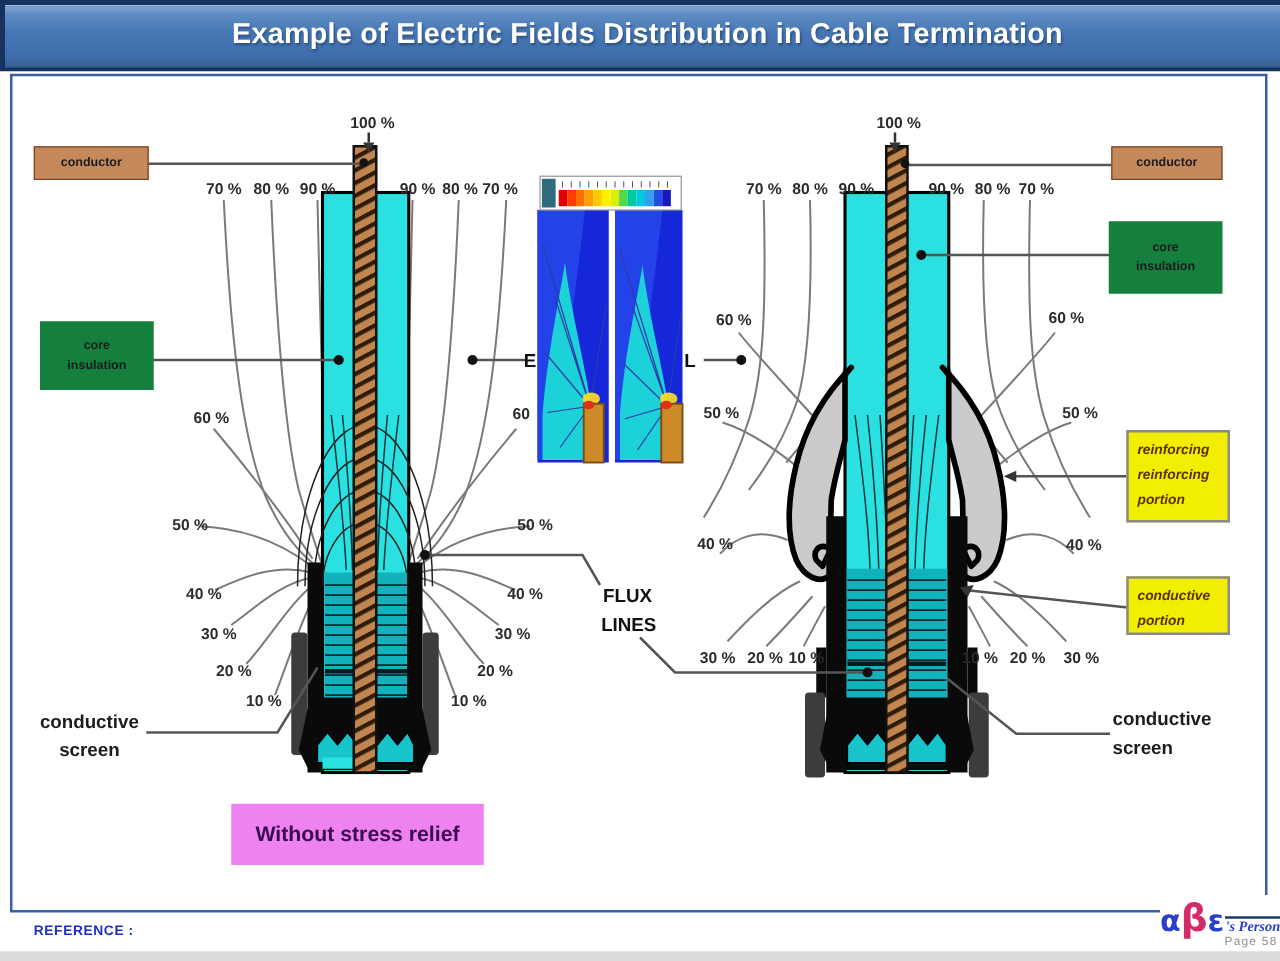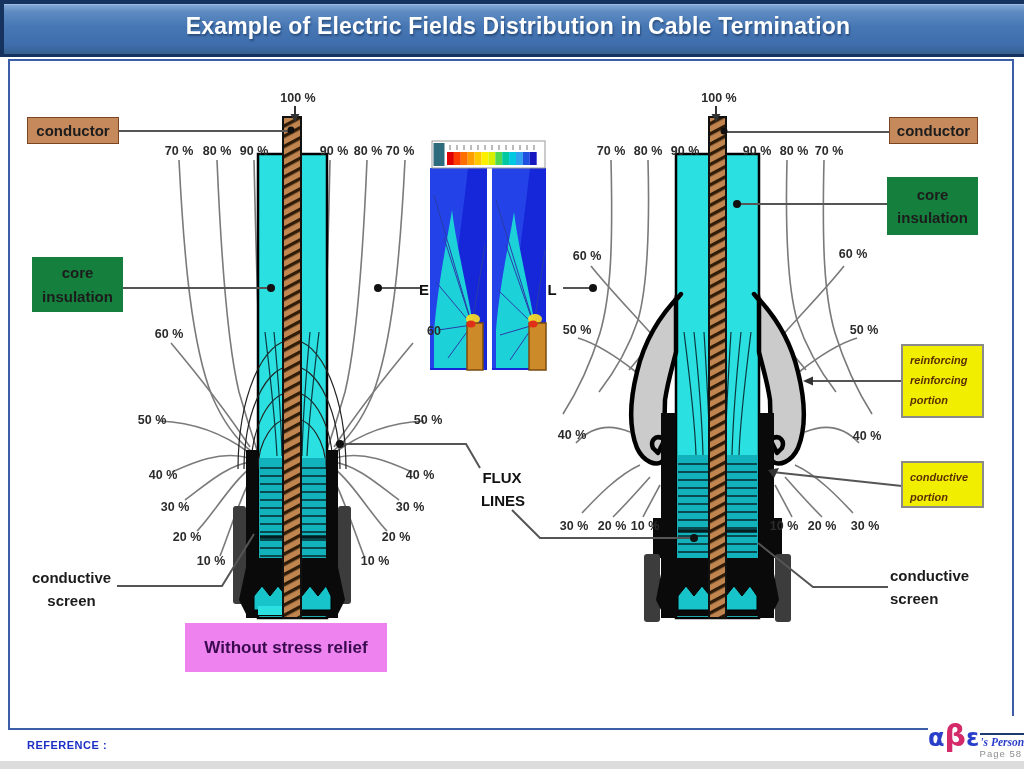--- a/index.html
+++ b/index.html
@@ -14,21 +14,21 @@
     font-size:23px;font-weight:700;letter-spacing:.2px;text-shadow:1px 2px 2px rgba(10,30,60,.45);}
   
   .content-frame{position:absolute;left:8px;top:59px;width:1006px;height:671px;
     border:2.5px solid #3b5ea6;background:#fff;box-sizing:border-box;}
   .bottom-strip{position:absolute;left:0;top:761px;width:1024px;height:8px;background:#dcdcdc;}
   
   .pct{position:absolute;transform:translate(-50%,-50%);font-size:12.5px;font-weight:700;
        color:#2b2b2b;white-space:nowrap;}
   .frag{position:absolute;transform:translate(-50%,-50%);font-size:15px;font-weight:700;color:#111;}
   .tagbox{position:absolute;display:flex;flex-direction:column;justify-content:center;
-          align-items:center;text-align:center;font-size:15px;font-weight:600;color:#1c1c1c;
+          align-items:center;text-align:center;font-size:10px;font-weight:600;color:#1c1c1c;
           box-sizing:border-box;line-height:1.55;}
   .tan{background:#c6895c;border:1.5px solid #7a4520;}
   .cyanbox{background:#15803d;text-align:center;}
   .plain{background:transparent;}
   .yellowbox{position:absolute;background:#f2ee00;border:2px solid #8a8a8a;box-sizing:border-box;
       font-size:11px;font-style:italic;font-weight:700;color:#5a3000;padding:5px 0 14px 7px;
       line-height:1.8;text-align:left;}
   .caption{position:absolute;display:flex;flex-direction:column;justify-content:center;
       align-items:center;font-weight:800;box-sizing:border-box;text-align:center;}
   .caption-pink{background:#ee82ee;color:#3a0a50;font-size:17px;}
@@ -257,39 +257,39 @@
   <span class="pct" style="left:254px;top:151px">90 %</span>
   <span class="pct" style="left:334px;top:151px">90 %</span>
   <span class="pct" style="left:368px;top:151px">80 %</span>
   <span class="pct" style="left:400px;top:151px">70 %</span>
   <span class="pct" style="left:169px;top:334px">60 %</span>
   <span class="pct" style="left:152px;top:420px">50 %</span>
   <span class="pct" style="left:163px;top:475px">40 %</span>
   <span class="pct" style="left:175px;top:507px">30 %</span>
   <span class="pct" style="left:187px;top:537px">20 %</span>
   <span class="pct" style="left:211px;top:561px">10 %</span>
-  <span class="pct" style="left:434px;top:331px">60</span>
+  <span class="pct" style="left:417px;top:331px">60</span>
   <span class="pct" style="left:428px;top:420px">50 %</span>
   <span class="pct" style="left:420px;top:475px">40 %</span>
   <span class="pct" style="left:410px;top:507px">30 %</span>
   <span class="pct" style="left:396px;top:537px">20 %</span>
   <span class="pct" style="left:375px;top:561px">10 %</span>
 
   <div class="tagbox tan" style="left:27px;top:117px;width:92px;height:27px">
     <span>conductor</span>
   </div>
   <div class="tagbox cyanbox" style="left:32px;top:257px;width:91px;height:55px">
     <span>core</span>
     <span>insulation</span>
   </div>
   <div class="tagbox plain" style="left:24px;top:566px;width:95px;height:46px;font-size:15px">
     <span>conductive</span>
     <span>screen</span>
   </div>
-  <div class="caption caption-pink" style="left:185px;top:623px;width:202px;height:49px">
+  <div class="caption caption-pink" style="left:185px;top:643px;width:202px;height:49px">
     <span>Without stress relief</span>
   </div>
 
   <span class="pct" style="left:719px;top:98px">100 %</span>
   <span class="pct" style="left:611px;top:151px">70 %</span>
   <span class="pct" style="left:648px;top:151px">80 %</span>
   <span class="pct" style="left:685px;top:151px">90 %</span>
   <span class="pct" style="left:757px;top:151px">90 %</span>
   <span class="pct" style="left:794px;top:151px">80 %</span>
   <span class="pct" style="left:829px;top:151px">70 %</span>

